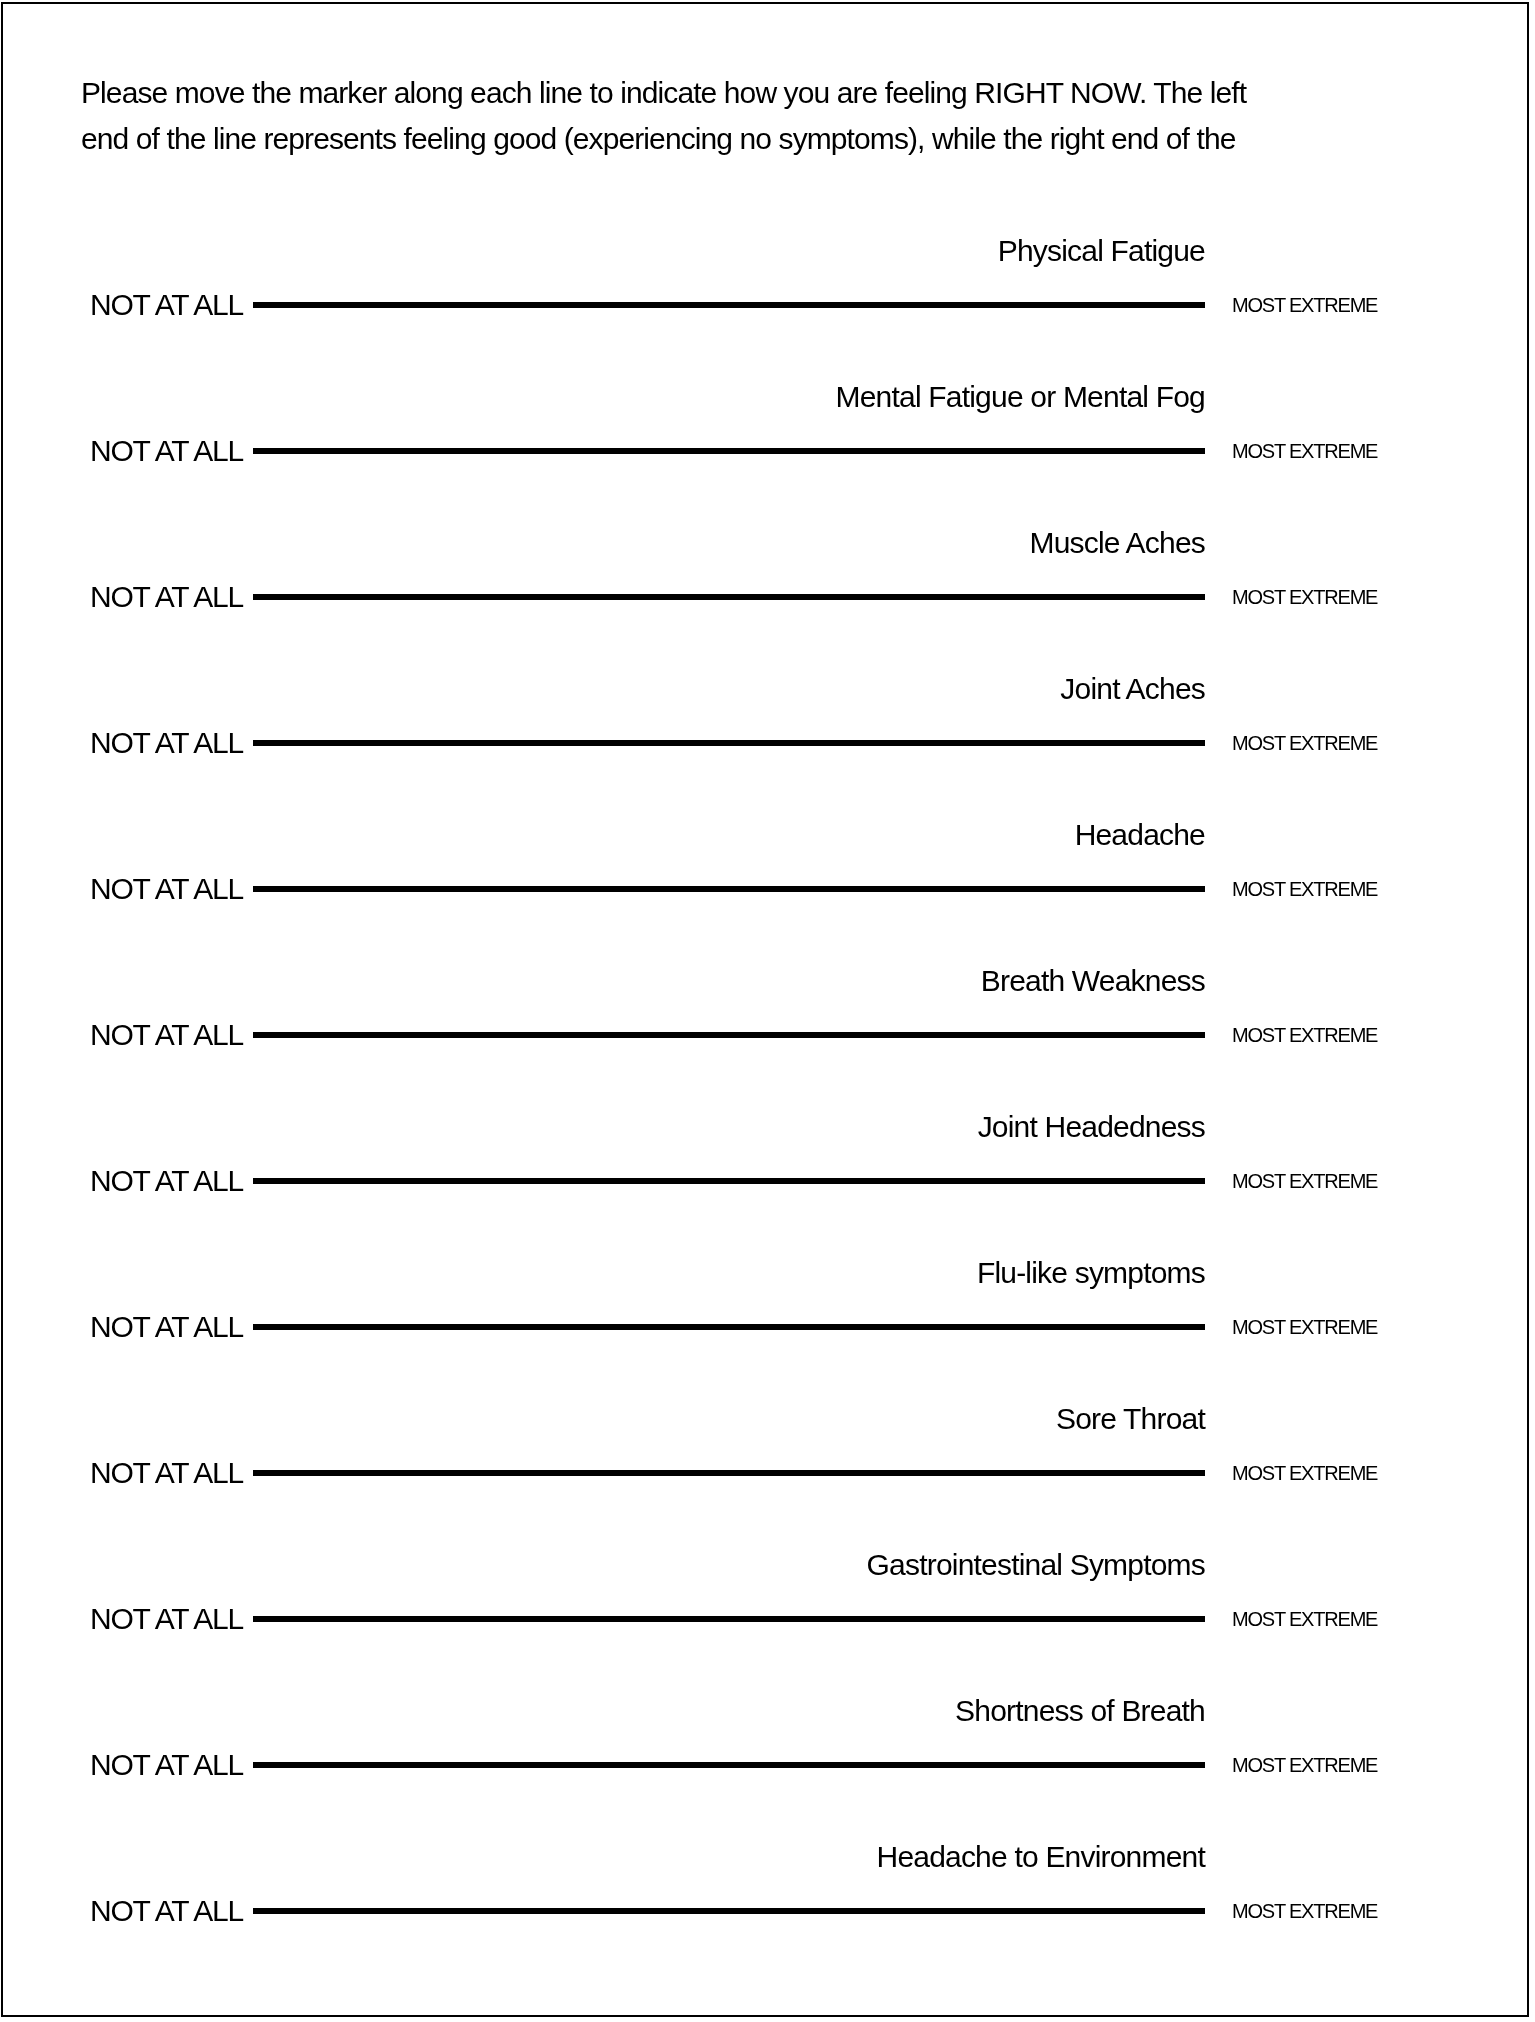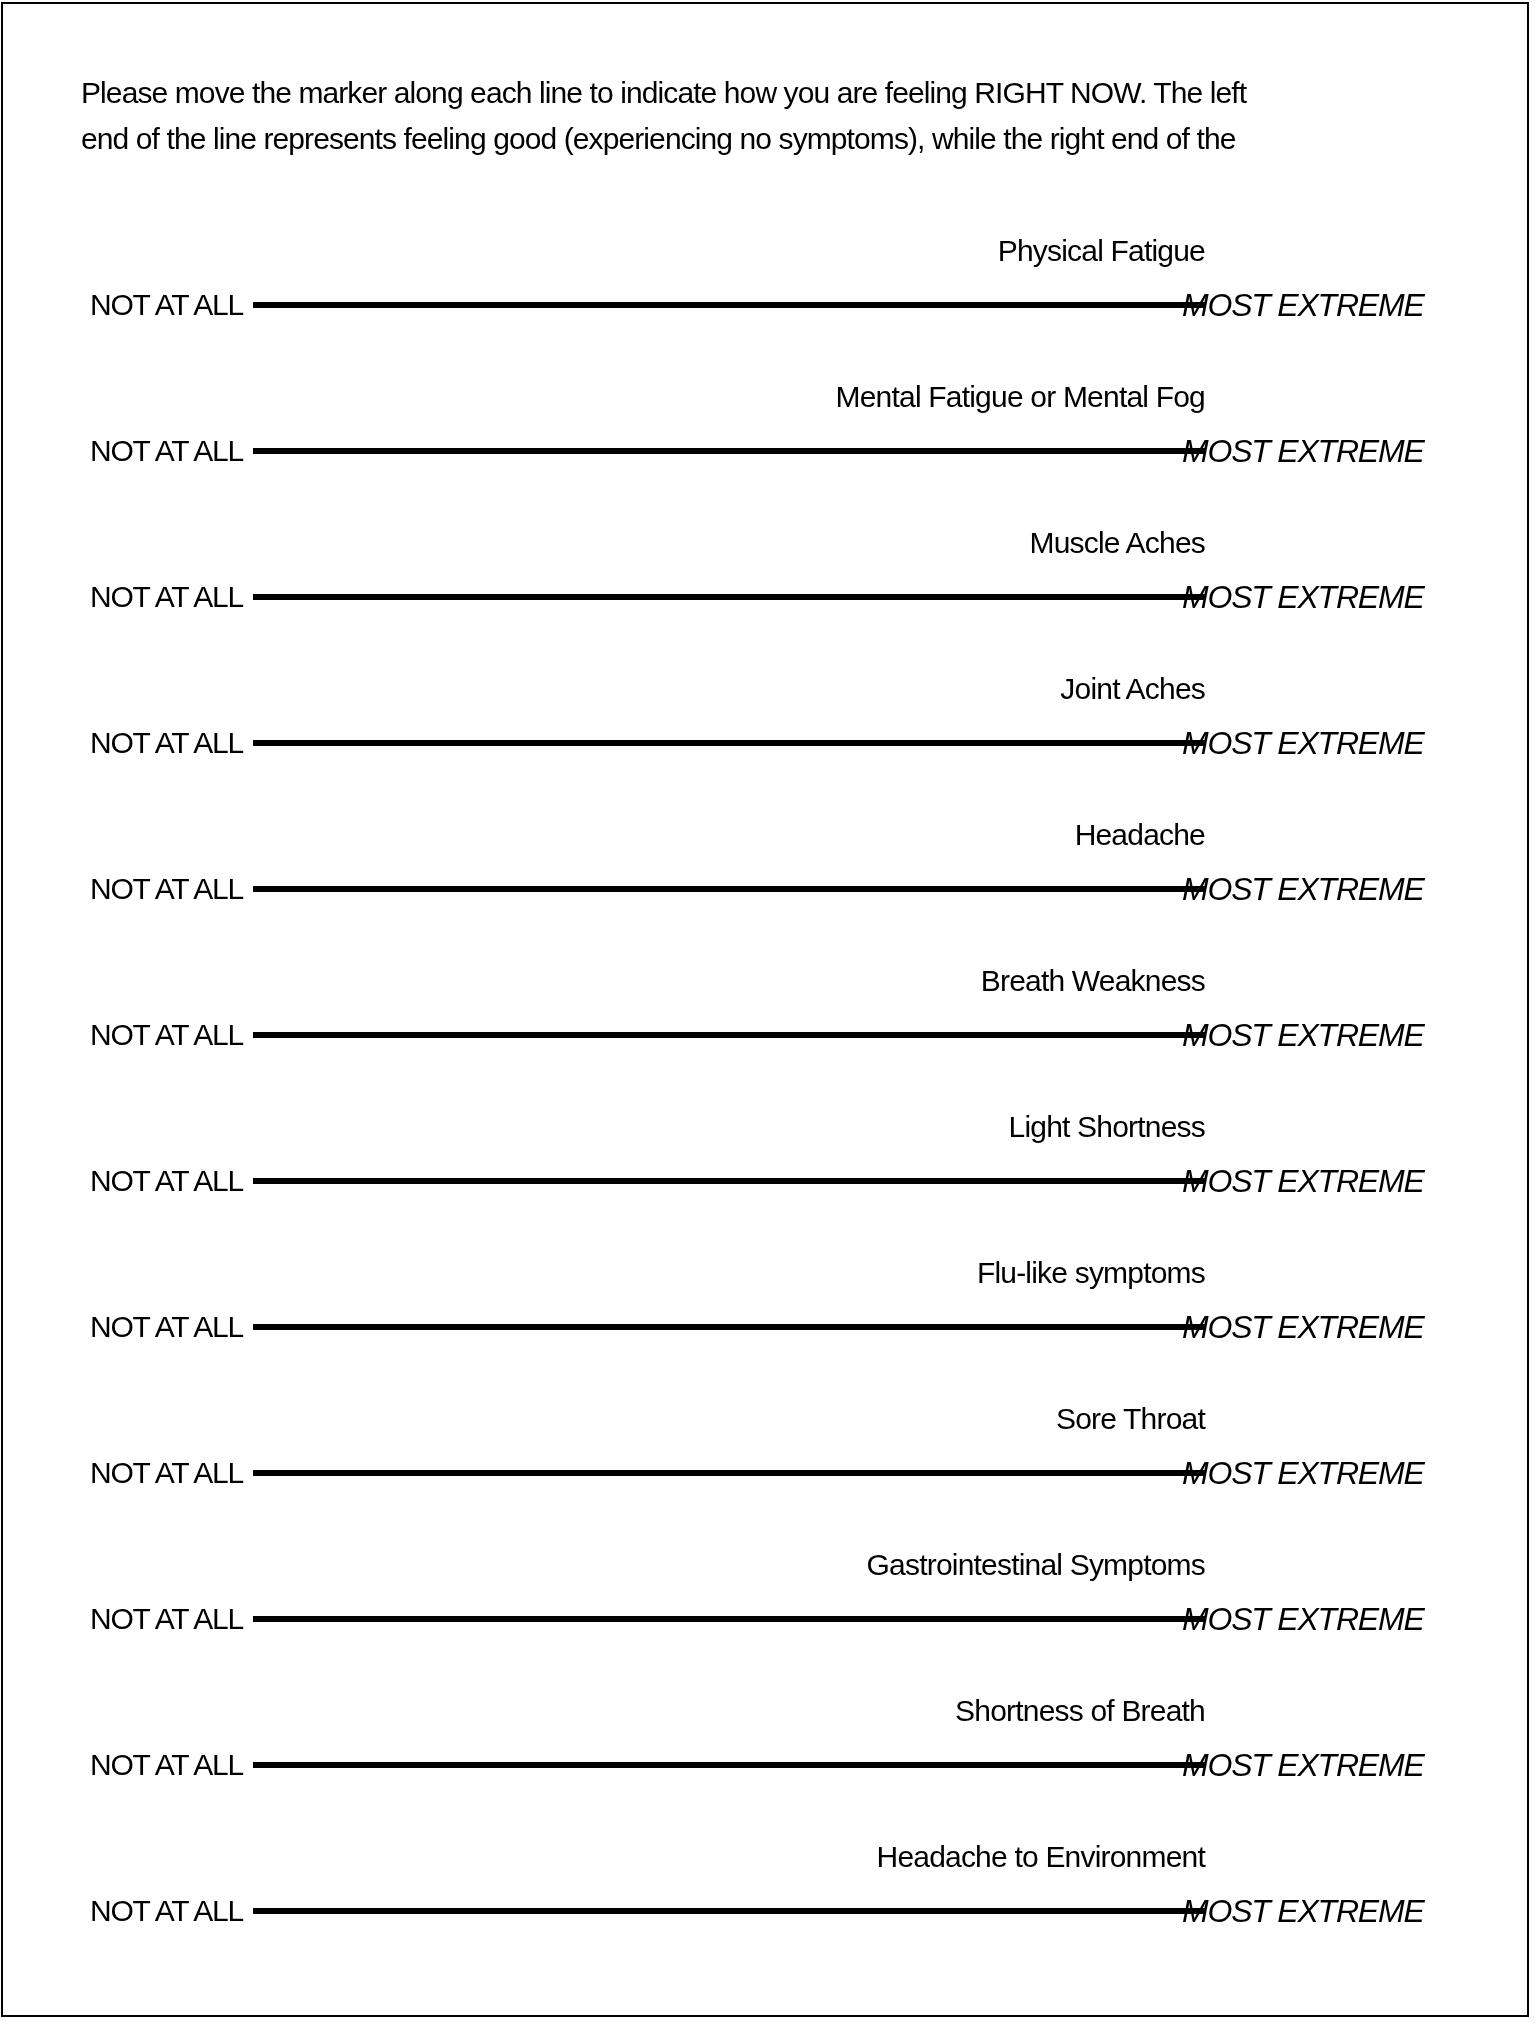--- a/index.html
+++ b/index.html
@@ -74,27 +74,26 @@
       left: 63px;
       top: 0;
       font-size: 30px;
       line-height: 40px;
       letter-spacing: -1.2px;
       white-space: nowrap;
       margin-left: 27px;
     }
     .anchor-right {
       position: absolute;
-      left: 1182px;
-      top: 0;
-      font-size: 32px;
+      left: 1232px;
+      top: 0;
+      font-size: 20px;
       line-height: 40px;
       letter-spacing: -1.2px;
       white-space: nowrap;
-      font-style: italic;
     }
     .track {
       position: absolute;
       left: 253px;
       top: 17px;
       width: 952px;
       height: 6px;
       background: #000000;
       cursor: pointer;
     }
@@ -159,21 +158,21 @@
   <div class="scale" style="top:961px;">
     <div class="scale-title">Breath Weakness</div>
     <div class="row">
       <span class="anchor-left">NOT AT ALL</span>
       <div class="track"></div>
       <span class="anchor-right">MOST EXTREME</span>
     </div>
   </div>
 
   <div class="scale" style="top:1107px;">
-    <div class="scale-title">Light Shortness</div>
+    <div class="scale-title">Joint Headedness</div>
     <div class="row">
       <span class="anchor-left">NOT AT ALL</span>
       <div class="track"></div>
       <span class="anchor-right">MOST EXTREME</span>
     </div>
   </div>
 
   <div class="scale" style="top:1253px;">
     <div class="scale-title">Flu-like symptoms</div>
     <div class="row">

